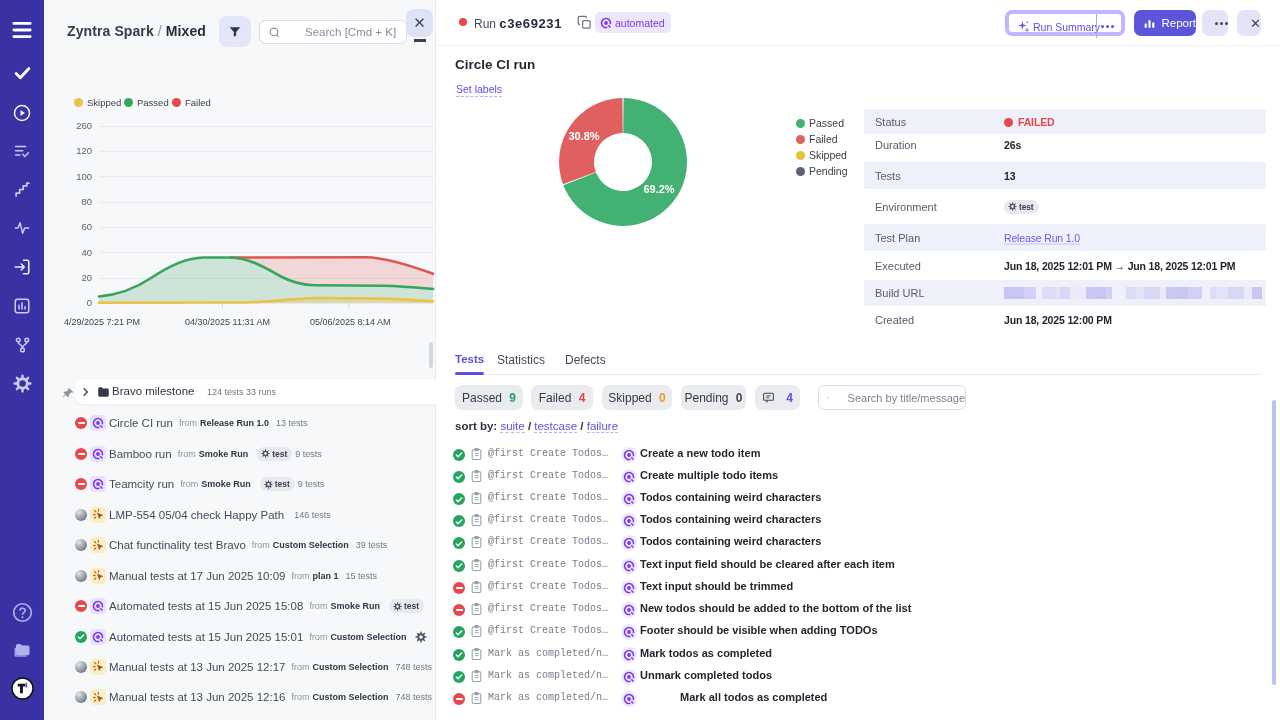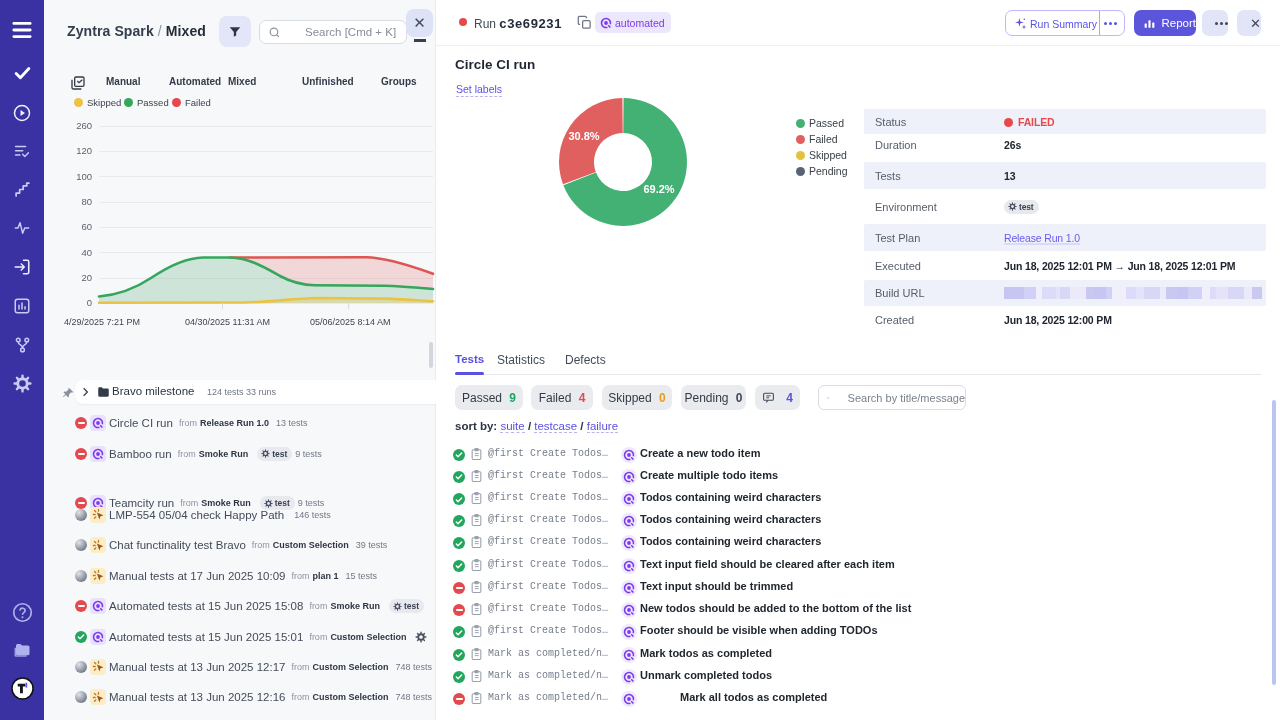--- a/index.html
+++ b/index.html
@@ -169,32 +169,20 @@
     </div>
   <div class="searchbox">
       <svg width="13" height="13" viewBox="0 0 24 24" fill="none" stroke="#8b92a0" stroke-width="2.2">
         <circle cx="11" cy="11" r="7"></circle>
         <path d="M20 20l-4-4"></path>
       </svg>
       <span style="margin-left:24px;">Search [Cmd + K]</span>
     </div>
   <div class="xover">✕</div>
   <div style="position:absolute;left:370px;top:38.5px;width:12px;height:3px;background:#3a414d;z-index:41;"></div>
-  <div class="tabsrow">
-    <svg style="position:absolute;left:26px;top:5px;" width="16" height="16" viewBox="0 0 24 24" fill="none" stroke="#333b49" stroke-width="2">
-        <rect x="7" y="3" width="14" height="14" rx="2"></rect>
-        <path d="M11 9l2.5 2.5L18.5 7"></path>
-        <path d="M17 21H5a2 2 0 0 1-2-2V7"></path>
-      </svg>
-    <span style="left:62px;">Manual</span>
-    <span style="left:125px;">Automated</span>
-    <span style="left:184px;">Mixed</span>
-    <span style="left:258px;">Unfinished</span>
-    <span style="left:337px;">Groups</span>
-  </div>
   <div id="chart">
     <div class="leg" style="left:30px;top:2px;"><i style="background:#ecc244;"></i>Skipped</div>
     <div class="leg" style="left:80px;top:2px;"><i style="background:#35a65c;"></i>Passed</div>
     <div class="leg" style="left:128px;top:2px;"><i style="background:#e5484d;"></i>Failed</div>
     <div class="ylab" style="left:18px;top:25px;">260</div>
     <div class="ylab" style="left:18px;top:50px;">120</div>
     <div class="ylab" style="left:18px;top:76px;">100</div>
     <div class="ylab" style="left:18px;top:101px;">80</div>
     <div class="ylab" style="left:18px;top:126px;">60</div>
     <div class="ylab" style="left:18px;top:152px;">40</div>
@@ -262,21 +250,21 @@
         </span>
       <span class="rowttl">Bamboo run</span>
         <span class="rowfrom">from</span>
         <span class="rowsrc">Smoke Run</span>
         <span class="chip"><svg width="9" height="9" viewBox="0 0 24 24" fill="none" stroke="#4a5161">
             <circle cx="12" cy="12" r="5.5" stroke-width="3.6"></circle>
             <path stroke-width="2.8" stroke-linecap="round" d="M12 2.2v2.5M12 19.3v2.5M2.2 12h2.5M19.3 12h2.5M5.1 5.1l1.8 1.8M17.1 17.1l1.8 1.8M18.9 5.1l-1.8 1.8M6.9 17.1l-1.8 1.8"></path>
           </svg>test</span>
         <span class="rowcnt">9 tests</span>
     </div>
-    <div class="runrow" style="top:488px;">
+    <div class="runrow" style="top:469px;">
       <span class="sred"></span>
         <span class="taut">
           <svg width="12" height="12" viewBox="0 0 24 24">
             <path fill="none" stroke="#7c3aed" stroke-width="3.2" d="M14.8 20.6a9 9 0 1 1 5.8-5.9"></path>
             <circle cx="12" cy="12" r="3.8" fill="#7c3aed"></circle>
             <path d="M16.5 16.5l4.3 4.5" stroke="#7c3aed" stroke-width="3.2" fill="none"></path>
           </svg>
         </span>
       <span class="rowttl">Teamcity run</span>
         <span class="rowfrom">from</span>
@@ -397,21 +385,21 @@
   <svg style="position:absolute;left:141px;top:14px;" width="15" height="17" viewBox="0 0 24 24" fill="none" stroke="#6d7482" stroke-width="2">
       <rect x="9" y="9" width="12" height="12" rx="2"></rect>
       <path d="M5 15H4a2 2 0 0 1-2-2V4a2 2 0 0 1 2-2h9a2 2 0 0 1 2 2v1"></path>
     </svg>
   <div class="atchip"><svg width="12" height="12" viewBox="0 0 24 24">
         <path fill="none" stroke="#7c3aed" stroke-width="3.2" d="M14.8 20.6a9 9 0 1 1 5.8-5.9"></path>
         <circle cx="12" cy="12" r="3.8" fill="#7c3aed"></circle>
         <path d="M16.5 16.5l4.3 4.5" stroke="#7c3aed" stroke-width="3.2" fill="none"></path>
       </svg>automated</div>
   <div id="hdrbtns">
-    <div class="btn" style="left:569px;width:120px;border:1px solid #c4b5fd;color:#5a51e0;font-weight:500;font-size:11px;justify-content:flex-start;padding-left:8px;">
+    <div class="btn" style="left:569px;width:120px;border:4px solid #c4b5fd;color:#5a51e0;font-weight:500;font-size:11px;justify-content:flex-start;padding-left:8px;">
       <svg style="position:absolute;left:8px;top:6px;" width="13" height="13" viewBox="0 0 24 24" fill="#5a51e0">
           <path d="M10 2l1.6 6.4L18 10l-6.4 1.6L10 18l-1.6-6.4L2 10l6.4-1.6z"></path>
           <path d="M18.5 14l.9 3.6 3.6.9-3.6.9-.9 3.6-.9-3.6-3.6-.9 3.6-.9z"></path>
           <circle cx="19" cy="4" r="1.4"></circle>
         </svg>
       <span style="position:absolute;left:24px;top:7px;font-size:10.5px;">Run Summary</span>
       <div style="position:absolute;right:24px;top:0;width:1px;height:24px;background:#aaa5f2;"></div>
       <div style="position:absolute;right:7px;top:11px;display:flex;gap:2px;">
           <i class="dot2" style="background:#5a51e0;"></i>
           <i class="dot2" style="background:#5a51e0;"></i>

